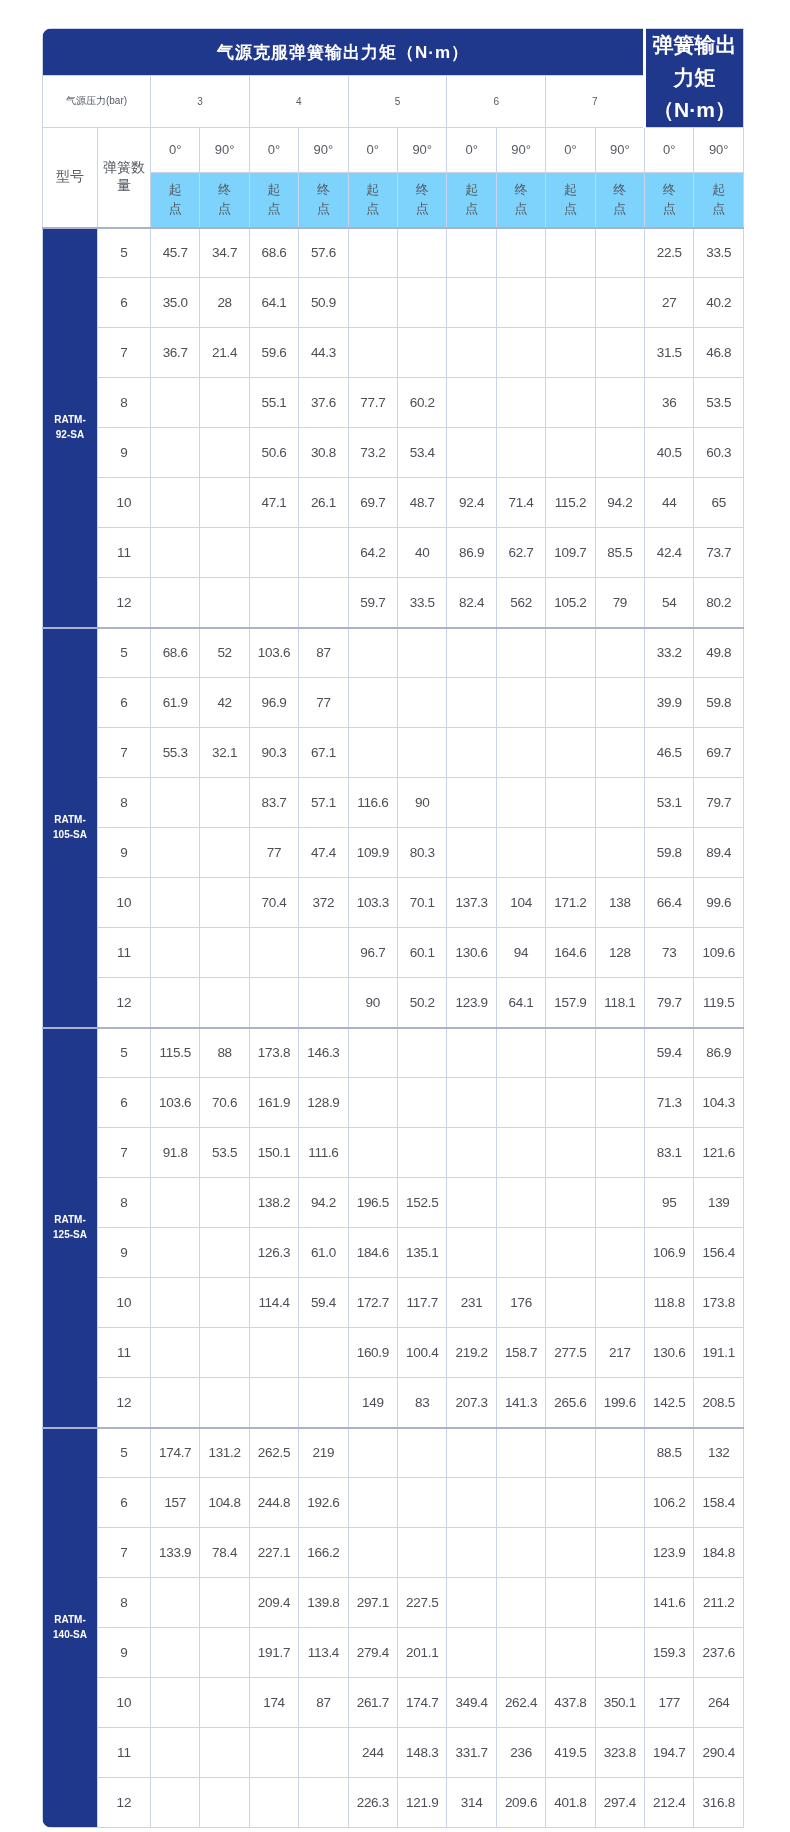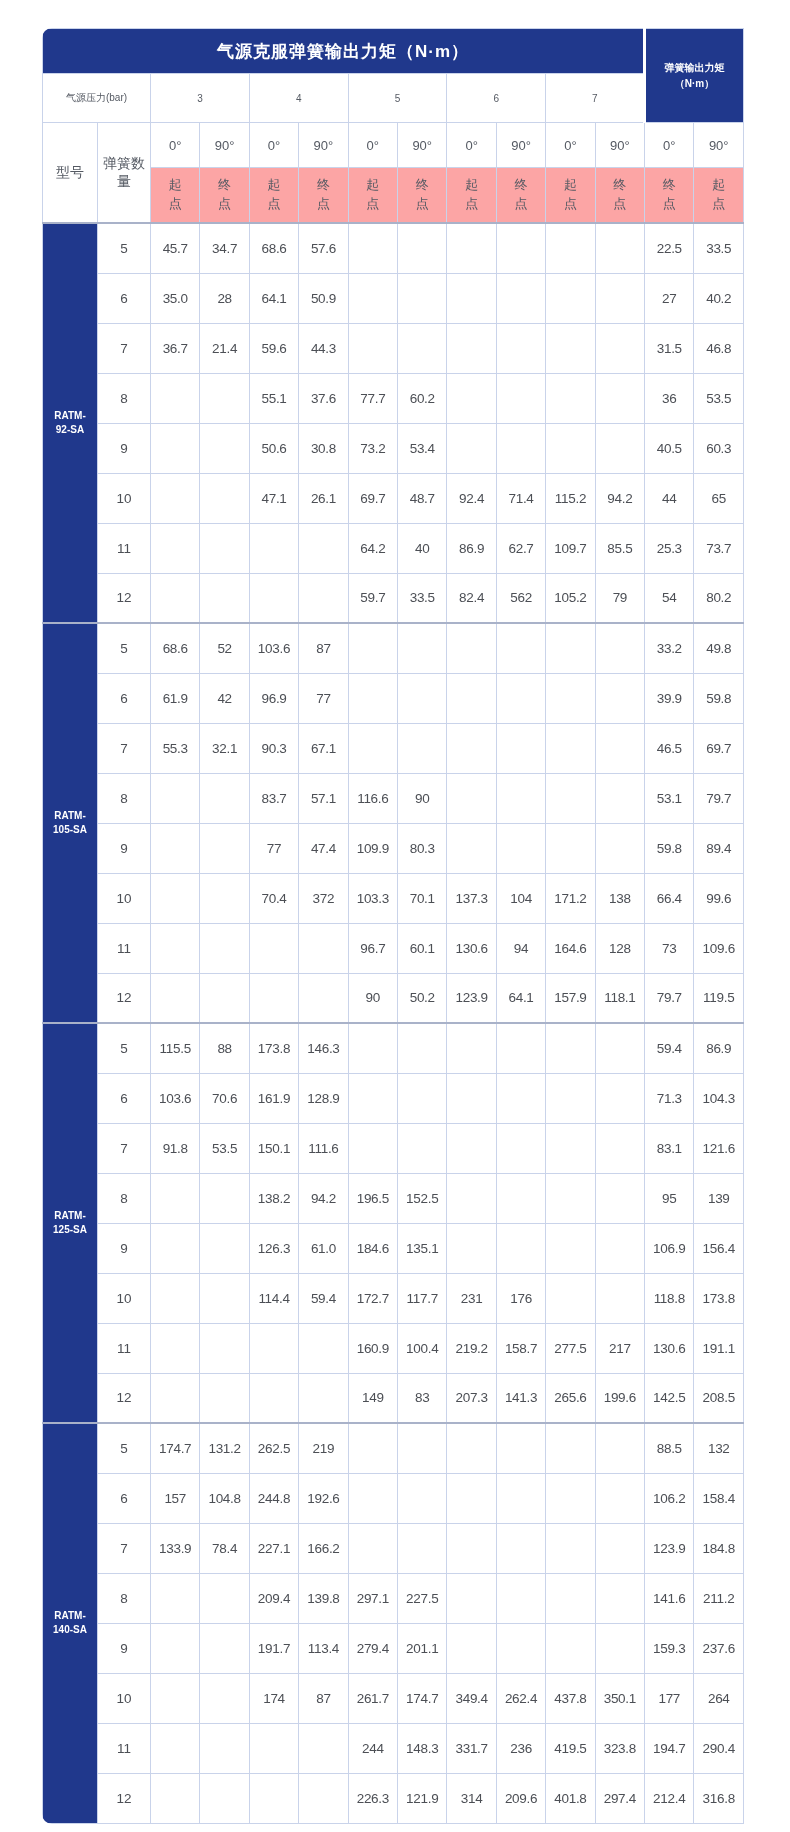--- a/index.html
+++ b/index.html
@@ -46,21 +46,21 @@
   tr.r-point th { height: 54px; }
   tbody tr { height: 50px; }
 
   .main-header {
     font-size: 17px;
     font-weight: bold;
     letter-spacing: 1px;
     border-right: 3px solid #ffffff !important;
   }
   .spring-header {
-    font-size: 10px;
+    font-size: 21px;
     font-weight: bold;
     text-align: left;
     padding: 4px 6px 4px 9px;
     line-height: 1.55;
     border-left: 3px solid #ffffff !important;
   }
   .pressure-label, .pressure-val {
     font-size: 10px;
     font-weight: normal;
     color: #555a63;
@@ -75,21 +75,21 @@
   .angle {
     font-size: 13px;
     font-weight: normal;
     color: #555a63;
     background: #ffffff;
   }
   .point {
     font-size: 13px;
     font-weight: normal;
     color: #555a63;
-    background: #fca5a5;
+    background: #7dd3fc;
   }
   .stack {
     display: inline-block;
     width: 1.1em;
     word-break: break-all;
     line-height: 1.45;
   }
   td.model-cell {
     font-size: 10px;
     font-weight: bold;
@@ -276,21 +276,21 @@
             <td class="torque-cell"></td>
             <td class="torque-cell"></td>
             <td class="torque-cell"></td>
             <td class="torque-cell"></td>
             <td class="torque-cell">64.2</td>
             <td class="torque-cell">40</td>
             <td class="torque-cell">86.9</td>
             <td class="torque-cell">62.7</td>
             <td class="torque-cell">109.7</td>
             <td class="torque-cell">85.5</td>
-            <td class="torque-cell">25.3</td>
+            <td class="torque-cell">42.4</td>
             <td class="torque-cell">73.7</td>
           </tr>
           <tr>
             <td class="spring-count-cell">12</td>
             <td class="torque-cell"></td>
             <td class="torque-cell"></td>
             <td class="torque-cell"></td>
             <td class="torque-cell"></td>
             <td class="torque-cell">59.7</td>
             <td class="torque-cell">33.5</td>

